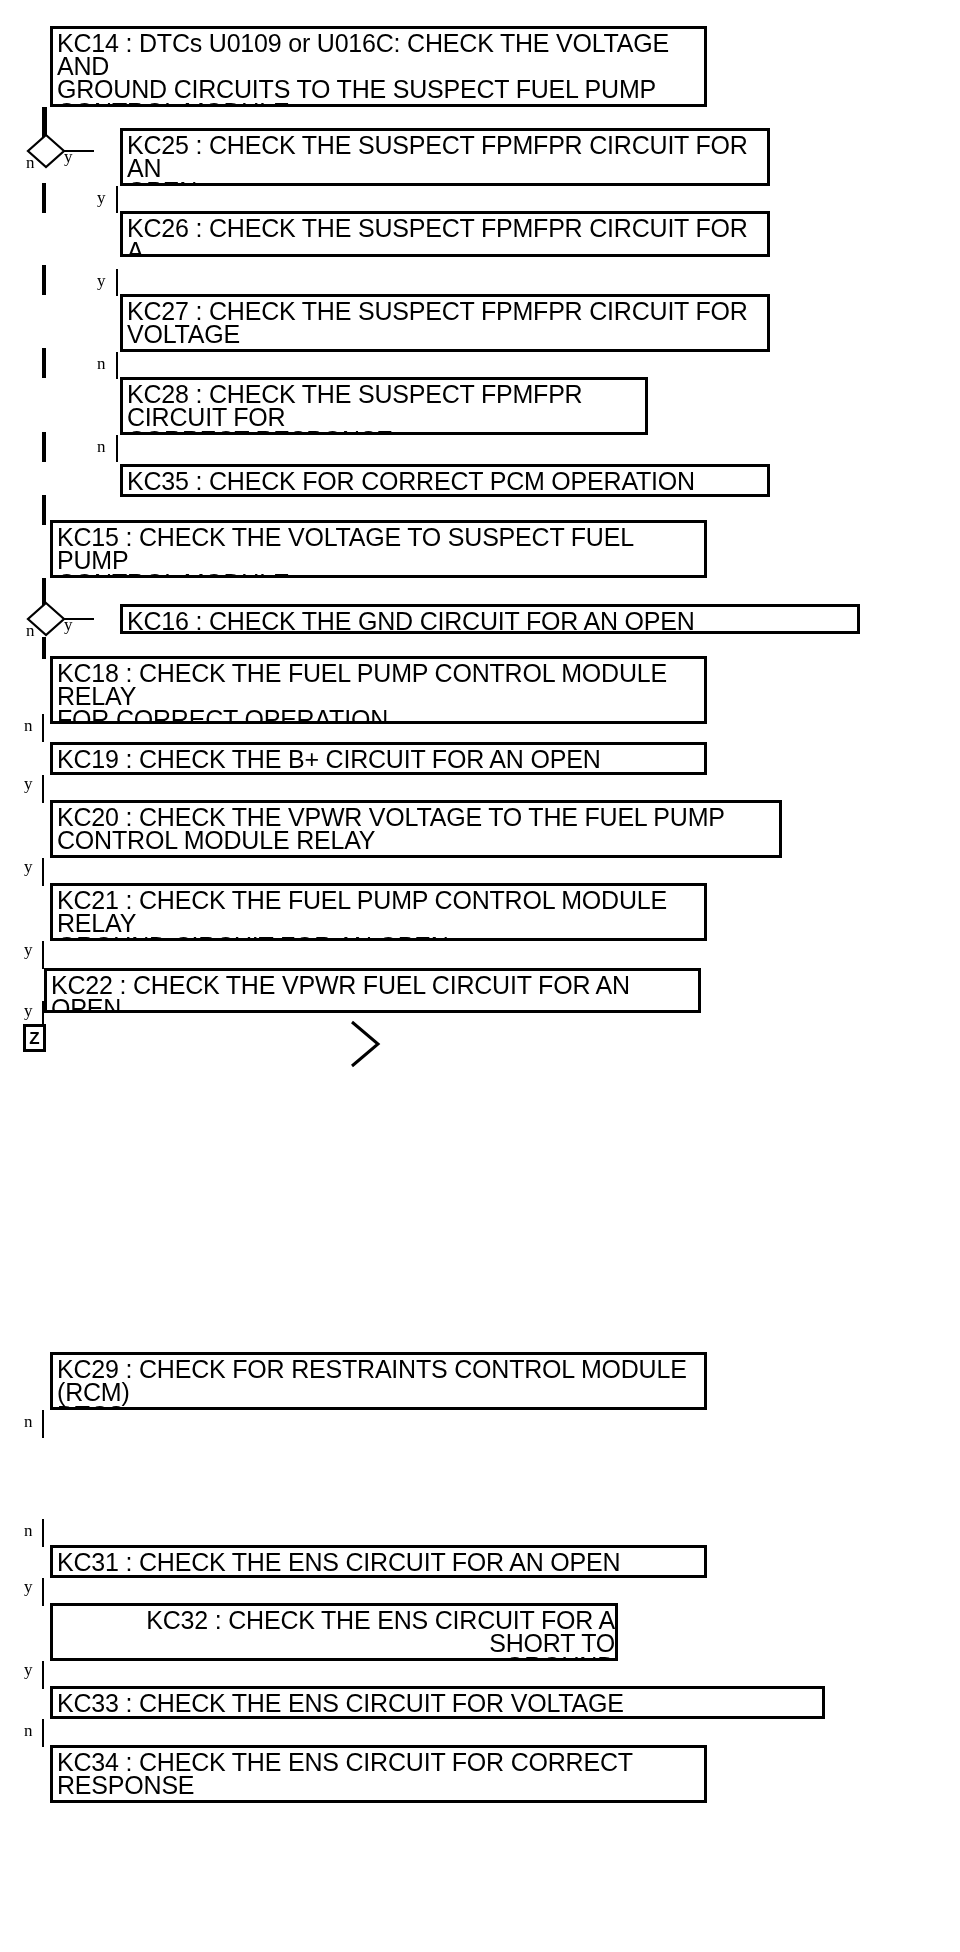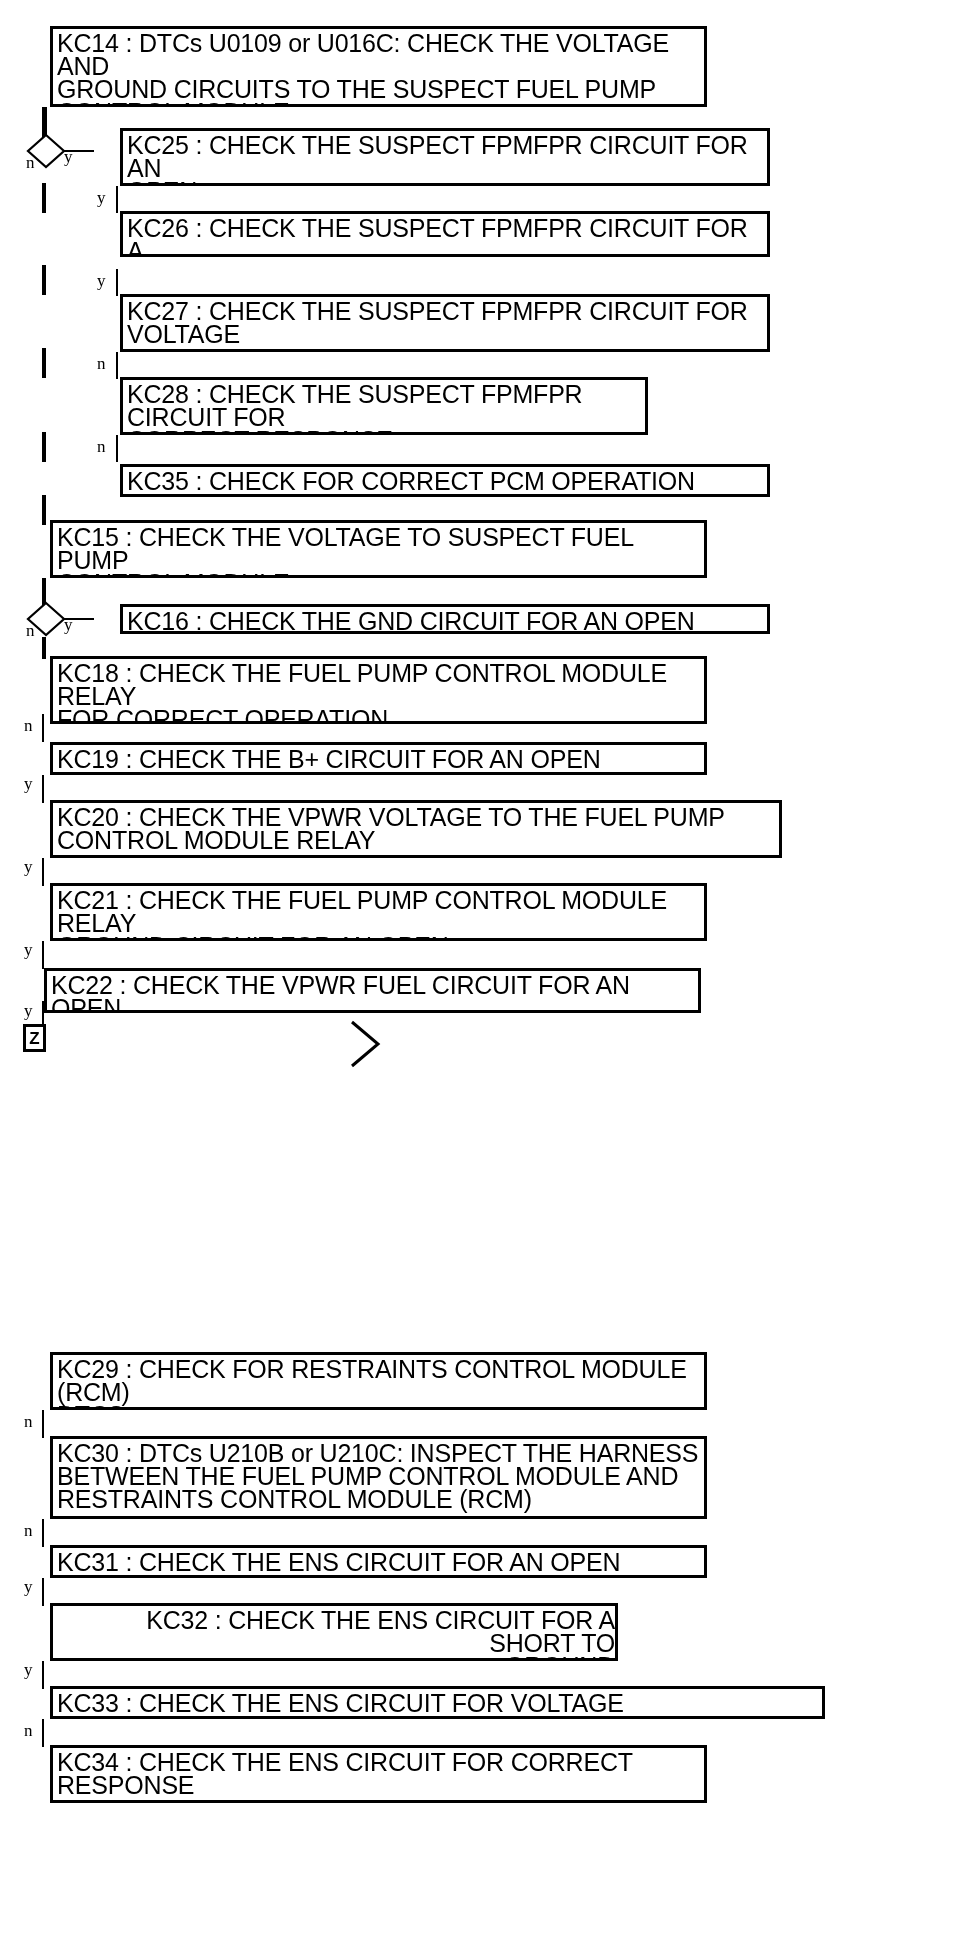--- a/index.html
+++ b/index.html
@@ -138,21 +138,21 @@
 
   <div class="diamond" style="left:26px; top:601px; width:40px; height:36px;">
     <svg width="40" height="36" viewBox="0 0 40 36">
       <polygon points="20,2 38,18 20,34 2,18" fill="#ffffff" stroke="#000000" stroke-width="2.2"></polygon>
     </svg>
   </div>
   <div class="edge-label" style="left:26px; top:622px;">n</div>
   <div class="edge-label" style="left:64px; top:616px;">y</div>
   <div class="edge-thin-h" style="left:64px; top:618px; width:30px;"></div>
 
-  <div class="node" style="left:92px; top:604px; width:650px; height:30px;">KC16 : CHECK THE GND CIRCUIT FOR AN OPEN</div>
+  <div class="node" style="left:92px; top:604px; width:740px; height:30px;">KC16 : CHECK THE GND CIRCUIT FOR AN OPEN</div>
 
   <div class="edge-v" style="left:42px; top:637px; height:22px;"></div>
 
   <div class="node" style="left:22px; top:656px; width:657px; height:68px;">KC18 : CHECK THE FUEL PUMP CONTROL MODULE RELAY
 FOR CORRECT OPERATION</div>
 
   <div class="edge-thin-v" style="left:42px; top:714px; height:28px;"></div>
   <div class="edge-label" style="left:24px; top:717px;">n</div>
 
   <div class="node" style="left:22px; top:742px; width:657px; height:33px;">KC19 : CHECK THE B+ CIRCUIT FOR AN OPEN</div>
@@ -184,23 +184,20 @@
       <polyline points="7,4 33,26 7,48" fill="none" stroke="#000000" stroke-width="3"></polyline>
     </svg>
   </div>
 
   <div class="node" style="left:22px; top:1352px; width:657px; height:58px;">KC29 : CHECK FOR RESTRAINTS CONTROL MODULE (RCM)
 DTCS</div>
 
   <div class="edge-thin-v" style="left:42px; top:1410px; height:28px;"></div>
   <div class="edge-label" style="left:24px; top:1413px;">n</div>
 
-  <div class="node" style="left:22px; top:1436px; width:657px; height:83px;">KC30 : DTCs U210B or U210C: INSPECT THE HARNESS
-BETWEEN THE FUEL PUMP CONTROL MODULE AND
-RESTRAINTS CONTROL MODULE (RCM)</div>
 
   <div class="edge-thin-v" style="left:42px; top:1519px; height:28px;"></div>
   <div class="edge-label" style="left:24px; top:1522px;">n</div>
 
   <div class="node" style="left:22px; top:1545px; width:657px; height:33px;">KC31 : CHECK THE ENS CIRCUIT FOR AN OPEN</div>
 
   <div class="edge-thin-v" style="left:42px; top:1578px; height:28px;"></div>
   <div class="edge-label" style="left:24px; top:1578px;">y</div>
 
   <div class="node" style="left:22px; top:1603px; width:568px; height:58px;text-align:right;">KC32 : CHECK THE ENS CIRCUIT FOR A SHORT TO

